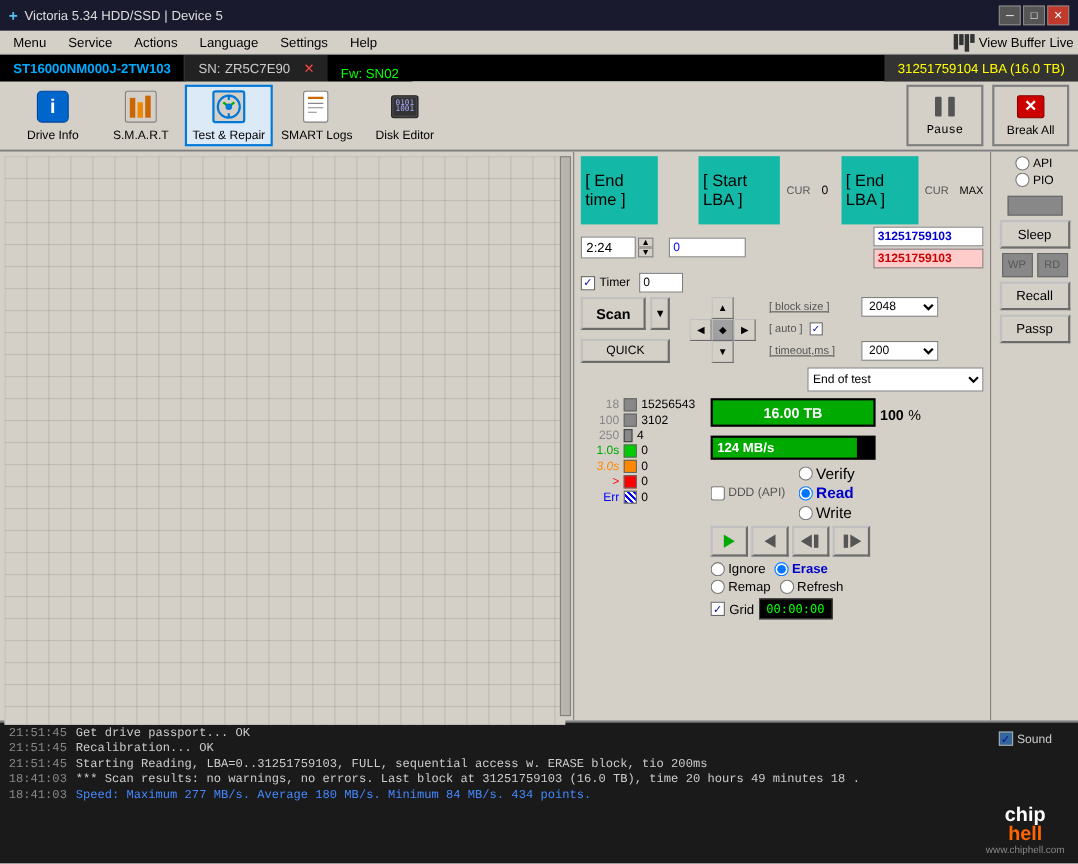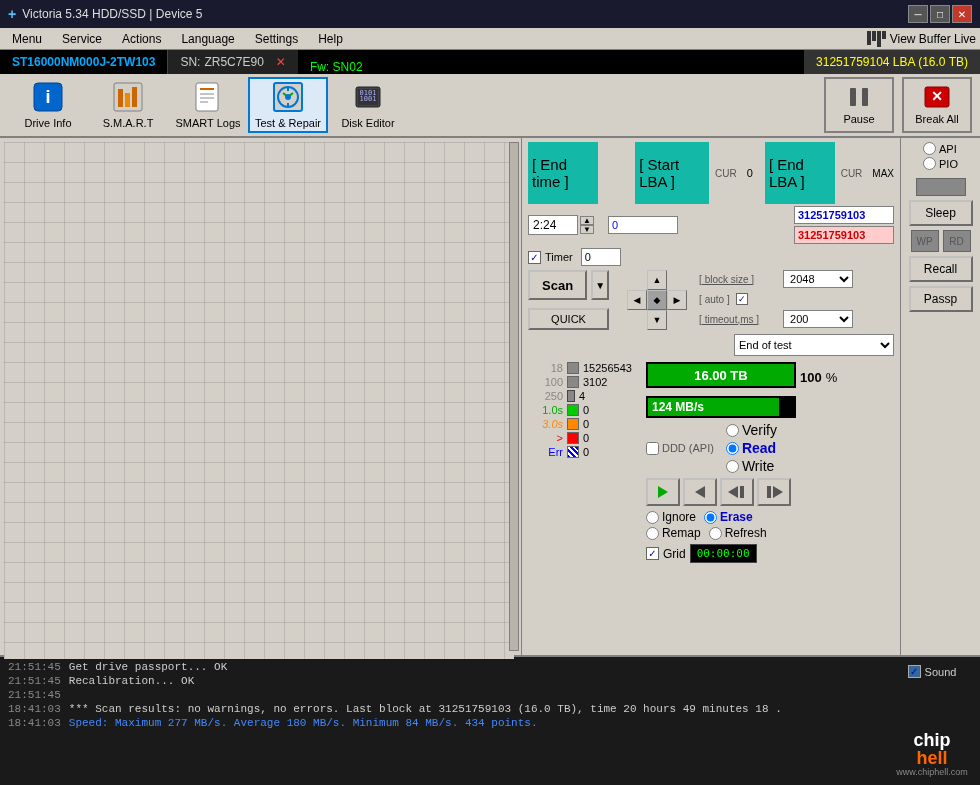--- a/index.html
+++ b/index.html
@@ -144,20 +144,21 @@
       width: 32px; height: 32px;
       display: flex; align-items: center; justify-content: center;
     }
     .tool-label { font-size: 11px; color: #000; }
     .toolbar-spacer { flex: 1; }
     .pause-btn {
       display: flex; flex-direction: column; align-items: center; justify-content: center;
       width: 70px; height: 56px; cursor: pointer;
       background: #d4d0c8; border: 2px solid #808080;
       gap: 4px;
+      font-family: Liberation Mono, monospace;
     }
     .break-btn {
       display: flex; flex-direction: column; align-items: center; justify-content: center;
       width: 70px; height: 56px; cursor: pointer;
       background: #d4d0c8; border: 2px solid #808080;
       gap: 4px;
     }
 
     
     #main-area {
@@ -613,45 +614,45 @@
       <svg width="32" height="32" viewBox="0 0 32 32">
         <rect x="2" y="2" width="28" height="28" rx="2" fill="#d4d0c8" stroke="#808080" stroke-width="1"></rect>
         <rect x="6" y="8" width="5" height="18" fill="#cc6600"></rect>
         <rect x="13" y="12" width="5" height="14" fill="#ee8800"></rect>
         <rect x="20" y="6" width="5" height="20" fill="#cc6600"></rect>
       </svg>
     </div>
     <span class="tool-label">S.M.A.R.T</span>
   </div>
 
-  <div class="tool-btn">
-    <div class="tool-icon">
-      <svg width="32" height="32" viewBox="0 0 32 32">
-        <rect x="4" y="2" width="22" height="28" rx="2" fill="white" stroke="#808080" stroke-width="1"></rect>
-        <line x1="8" y1="8" x2="22" y2="8" stroke="#cc6600" stroke-width="2"></line>
-        <line x1="8" y1="13" x2="22" y2="13" stroke="#888" stroke-width="1"></line>
-        <line x1="8" y1="17" x2="22" y2="17" stroke="#888" stroke-width="1"></line>
-        <line x1="8" y1="21" x2="16" y2="21" stroke="#888" stroke-width="1"></line>
-      </svg>
-    </div>
-    <span class="tool-label">SMART Logs</span>
-  </div>
-
   <div class="tool-btn active">
     <div class="tool-icon">
       <svg width="32" height="32" viewBox="0 0 32 32">
         <rect x="2" y="2" width="28" height="28" rx="2" fill="#d4d0c8" stroke="#0078d7" stroke-width="2"></rect>
         <circle cx="16" cy="16" r="10" fill="none" stroke="#0078d7" stroke-width="2"></circle>
         <line x1="16" y1="6" x2="16" y2="10" stroke="#0078d7" stroke-width="2"></line>
         <line x1="16" y1="22" x2="16" y2="26" stroke="#0078d7" stroke-width="2"></line>
         <path d="M11 12 L16 16 L21 12" fill="none" stroke="#00aa00" stroke-width="2"></path>
         <circle cx="16" cy="16" r="3" fill="#0078d7"></circle>
       </svg>
     </div>
     <span class="tool-label">Test &amp; Repair</span>
+  </div>
+
+  <div class="tool-btn">
+    <div class="tool-icon">
+      <svg width="32" height="32" viewBox="0 0 32 32">
+        <rect x="4" y="2" width="22" height="28" rx="2" fill="white" stroke="#808080" stroke-width="1"></rect>
+        <line x1="8" y1="8" x2="22" y2="8" stroke="#cc6600" stroke-width="2"></line>
+        <line x1="8" y1="13" x2="22" y2="13" stroke="#888" stroke-width="1"></line>
+        <line x1="8" y1="17" x2="22" y2="17" stroke="#888" stroke-width="1"></line>
+        <line x1="8" y1="21" x2="16" y2="21" stroke="#888" stroke-width="1"></line>
+      </svg>
+    </div>
+    <span class="tool-label">SMART Logs</span>
   </div>
 
   <div class="tool-btn">
     <div class="tool-icon">
       <svg width="32" height="32" viewBox="0 0 32 32">
         <rect x="4" y="6" width="24" height="20" rx="2" fill="#444" stroke="#222" stroke-width="1"></rect>
         <rect x="6" y="8" width="20" height="16" fill="#333"></rect>
         <text x="16" y="14" text-anchor="middle" fill="#aaaaff" font-size="7" font-family="monospace">0101</text>
         <text x="16" y="20" text-anchor="middle" fill="#aaaaff" font-size="7" font-family="monospace">1001</text>
       </svg>
@@ -935,20 +936,21 @@
     <div class="log-line">
       <span class="log-time">21:51:45</span>
       <span class="log-msg">Get drive passport... OK</span>
     </div>
     <div class="log-line">
       <span class="log-time">21:51:45</span>
       <span class="log-msg">Recalibration... OK</span>
     </div>
     <div class="log-line">
       <span class="log-time">21:51:45</span>
+      <span class="log-msg">Starting Reading, LBA=0..31251759103, FULL, sequential access w. ERASE block, tio 200ms</span>
     </div>
     <div class="log-line">
       <span class="log-time">18:41:03</span>
       <span class="log-msg">*** Scan results: no warnings, no errors. Last block at 31251759103 (16.0 TB), time 20 hours 49 minutes 18 .</span>
     </div>
     <div class="log-line">
       <span class="log-time">18:41:03</span>
       <span class="log-msg blue">Speed: Maximum 277 MB/s. Average 180 MB/s. Minimum 84 MB/s. 434 points.</span>
     </div>
   </div>

